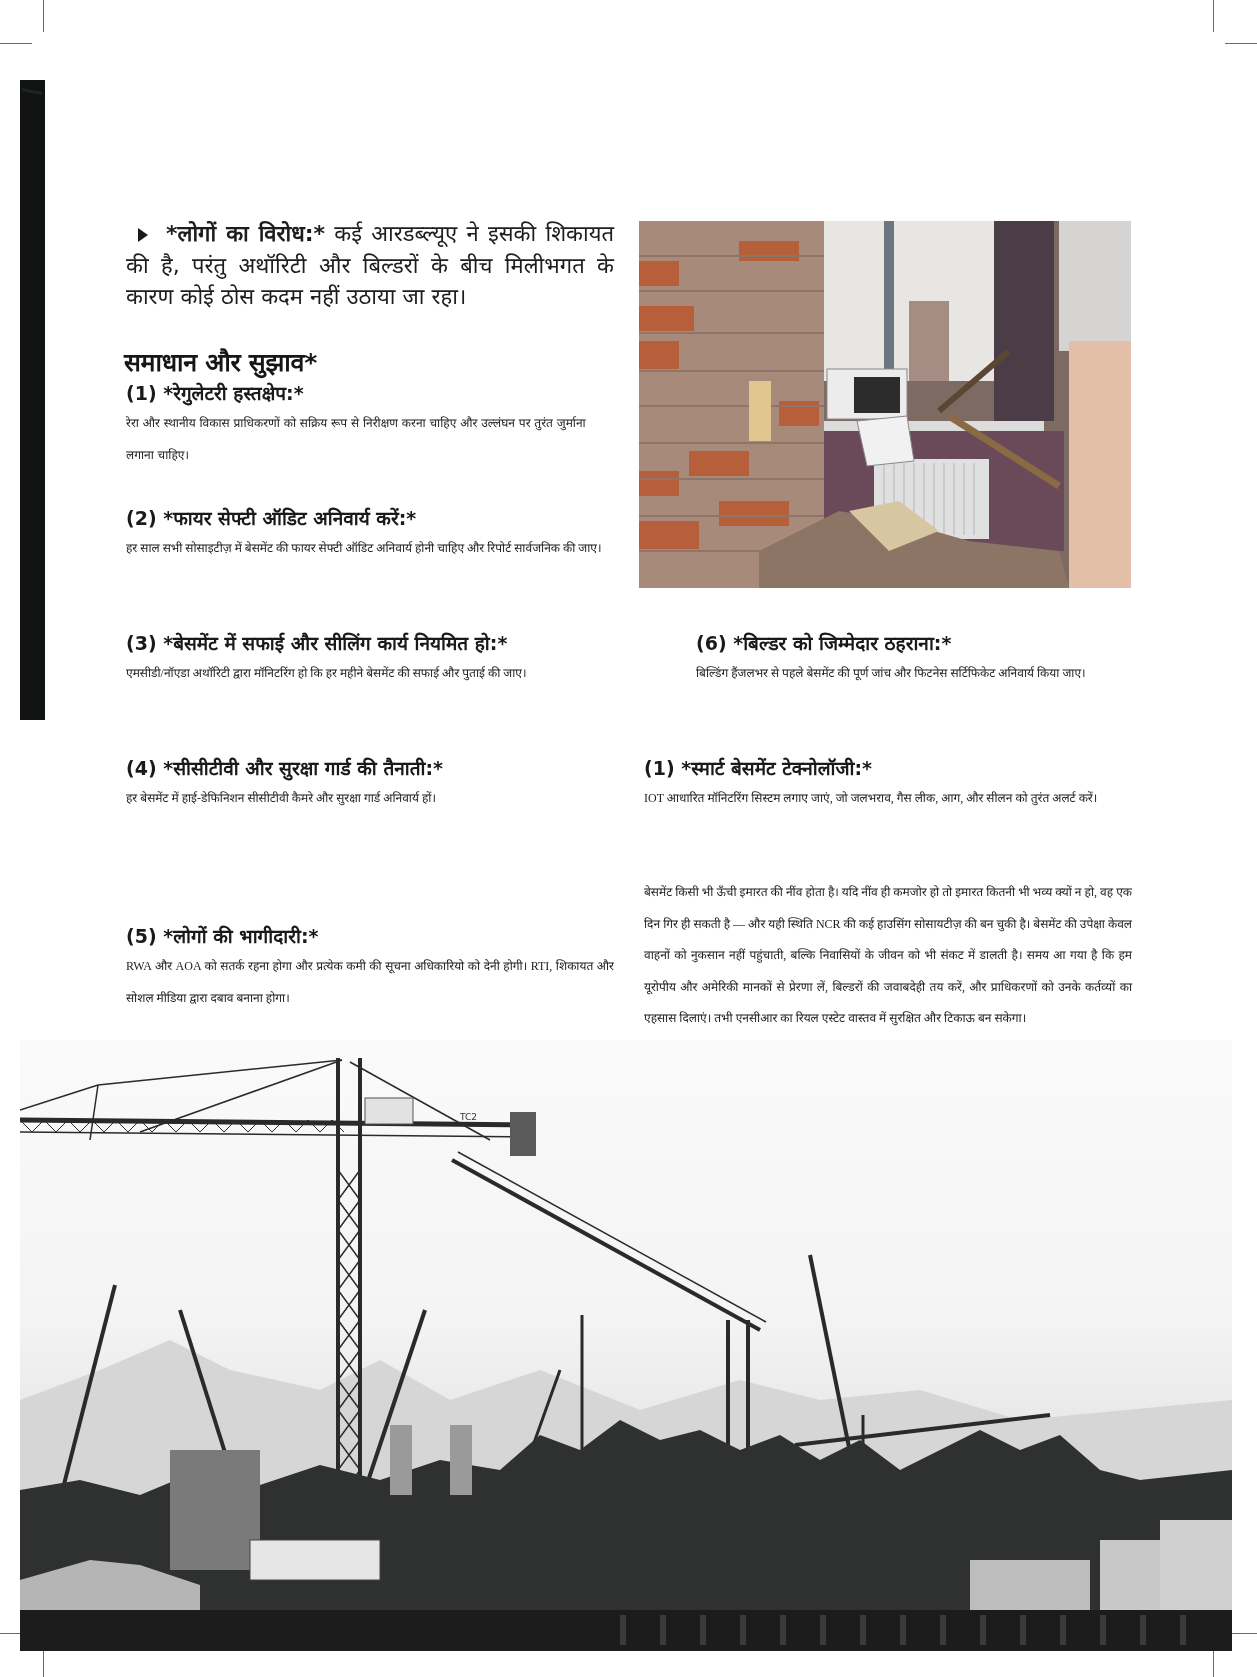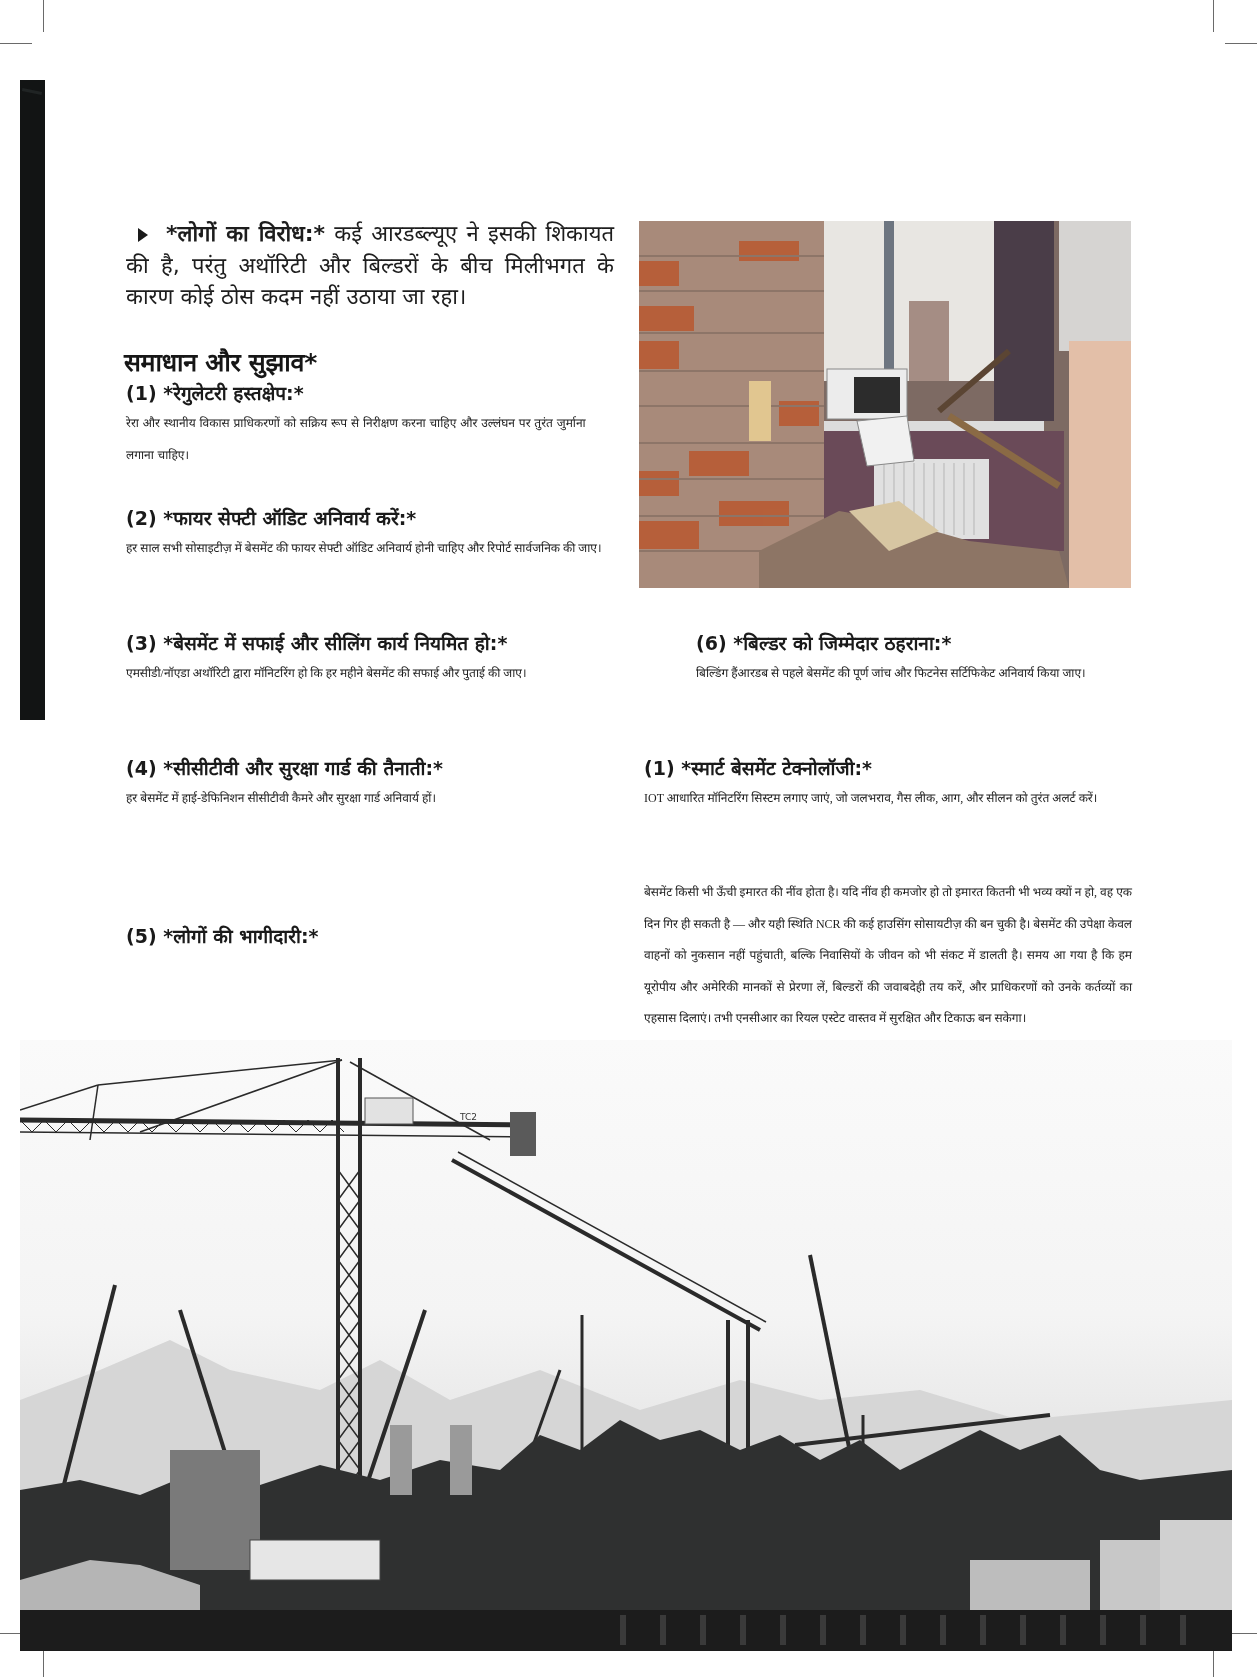--- a/index.html
+++ b/index.html
@@ -208,25 +208,26 @@
   <div class="item-body just">एमसीडी/नॉएडा अथॉरिटी द्वारा मॉनिटरिंग हो कि हर महीने बेसमेंट की सफाई और पुताई की जाए।</div>
 </div>
 
 <div class="item" style="left:126px;top:753px;width:488px;">
   <div class="item-title">(4) *सीसीटीवी और सुरक्षा गार्ड की तैनाती:*</div>
   <div class="item-body just">हर बेसमेंट में हाई-डेफिनिशन सीसीटीवी कैमरे और सुरक्षा गार्ड अनिवार्य हों।</div>
 </div>
 
 <div class="item" style="left:126px;top:878px;width:488px;margin-top:43px;">
   <div class="item-title">(5) *लोगों की भागीदारी:*</div>
+  <div class="item-body just">RWA और AOA को सतर्क रहना होगा और प्रत्येक कमी की सूचना अधिकारियो को देनी होगी। RTI, शिकायत और सोशल मीडिया द्वारा दबाव बनाना होगा।</div>
 </div>
 
 <div class="item" style="left:660px;top:628px;width:488px;margin-left:36px;">
   <div class="item-title">(6) *बिल्डर को जिम्मेदार ठहराना:*</div>
-  <div class="item-body just">बिल्डिंग हैंआरडब से पहले बेसमेंट की पूर्ण जांच और फिटनेस सर्टिफिकेट अनिवार्य किया जाए।</div>
+  <div class="item-body just">बिल्डिंग हैंजलभर से पहले बेसमेंट की पूर्ण जांच और फिटनेस सर्टिफिकेट अनिवार्य किया जाए।</div>
 </div>
 
 <div class="item" style="left:644px;top:753px;width:488px;">
   <div class="item-title">(1) *स्मार्ट बेसमेंट टेक्नोलॉजी:*</div>
   <div class="item-body just">IOT आधारित मॉनिटरिंग सिस्टम लगाए जाएं, जो जलभराव, गैस लीक, आग, और सीलन को तुरंत अलर्ट करें।</div>
 </div>
 
 <div class="item" style="left:644px;top:877px;width:488px;">
   <div class="item-body just">बेसमेंट किसी भी ऊँची इमारत की नींव होता है। यदि नींव ही कमजोर हो तो इमारत कितनी भी भव्य क्यों न हो, वह एक दिन गिर ही सकती है — और यही स्थिति NCR की कई हाउसिंग सोसायटीज़ की बन चुकी है। बेसमेंट की उपेक्षा केवल वाहनों को नुकसान नहीं पहुंचाती, बल्कि निवासियों के जीवन को भी संकट में डालती है। समय आ गया है कि हम यूरोपीय और अमेरिकी मानकों से प्रेरणा लें, बिल्डरों की जवाबदेही तय करें, और प्राधिकरणों को उनके कर्तव्यों का एहसास दिलाएं। तभी एनसीआर का रियल एस्टेट वास्तव में सुरक्षित और टिकाऊ बन सकेगा।</div>
 </div>

